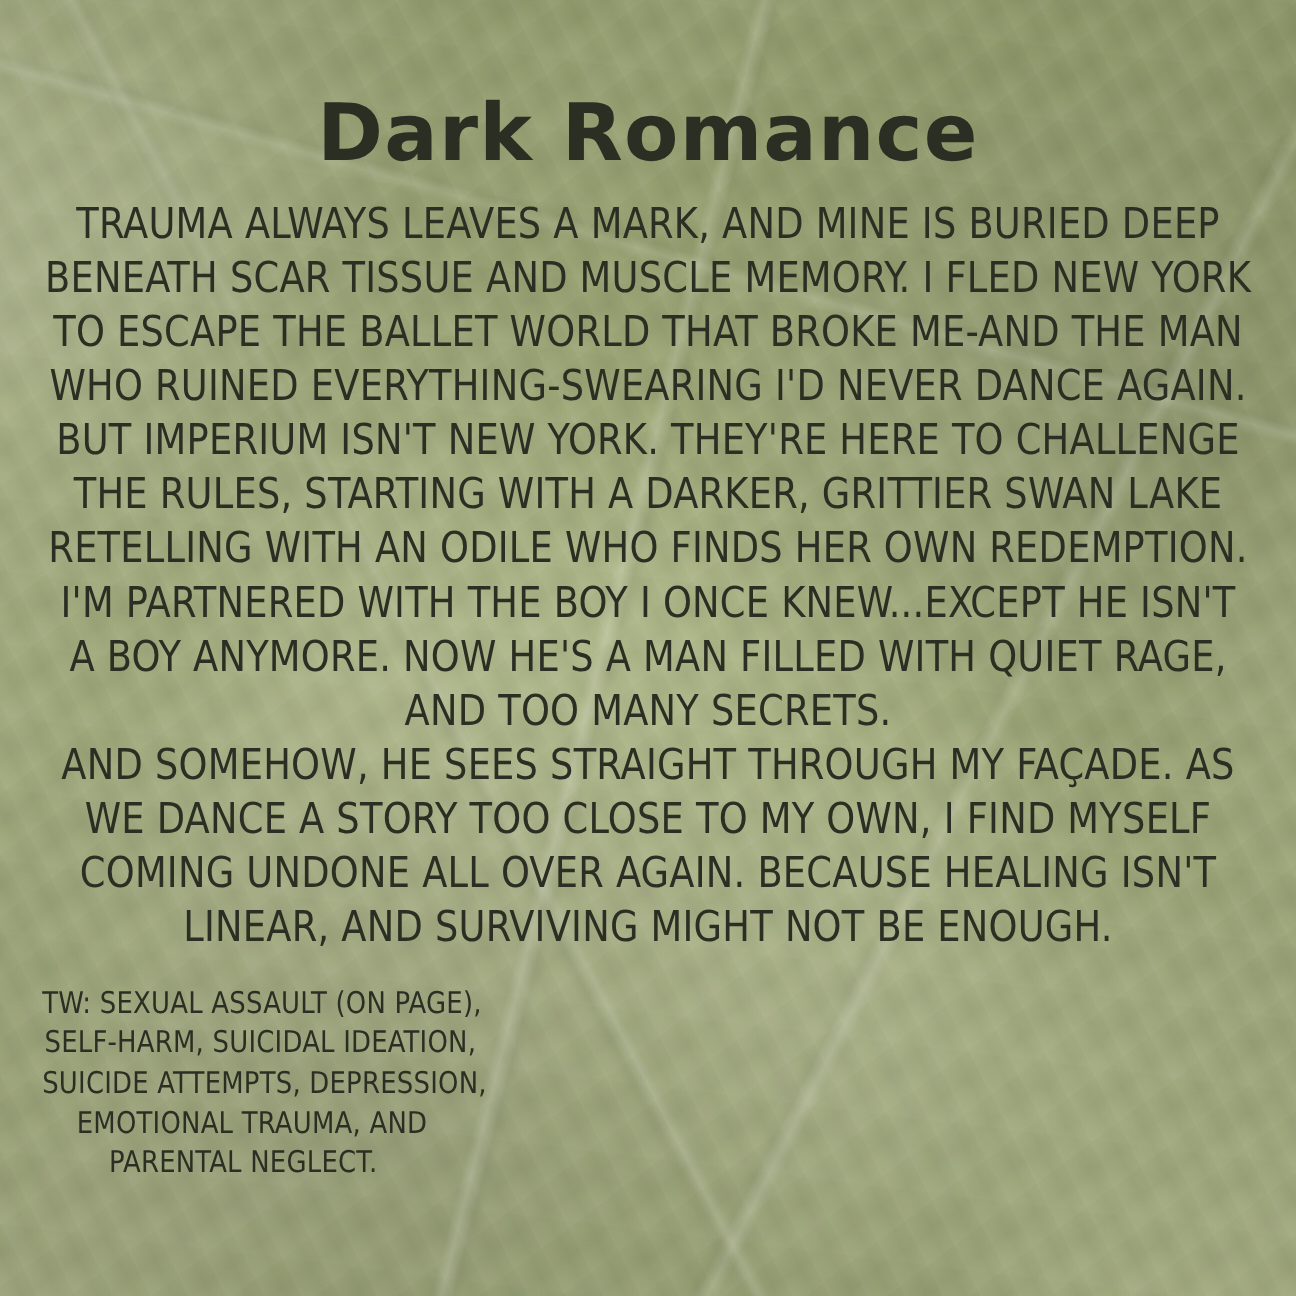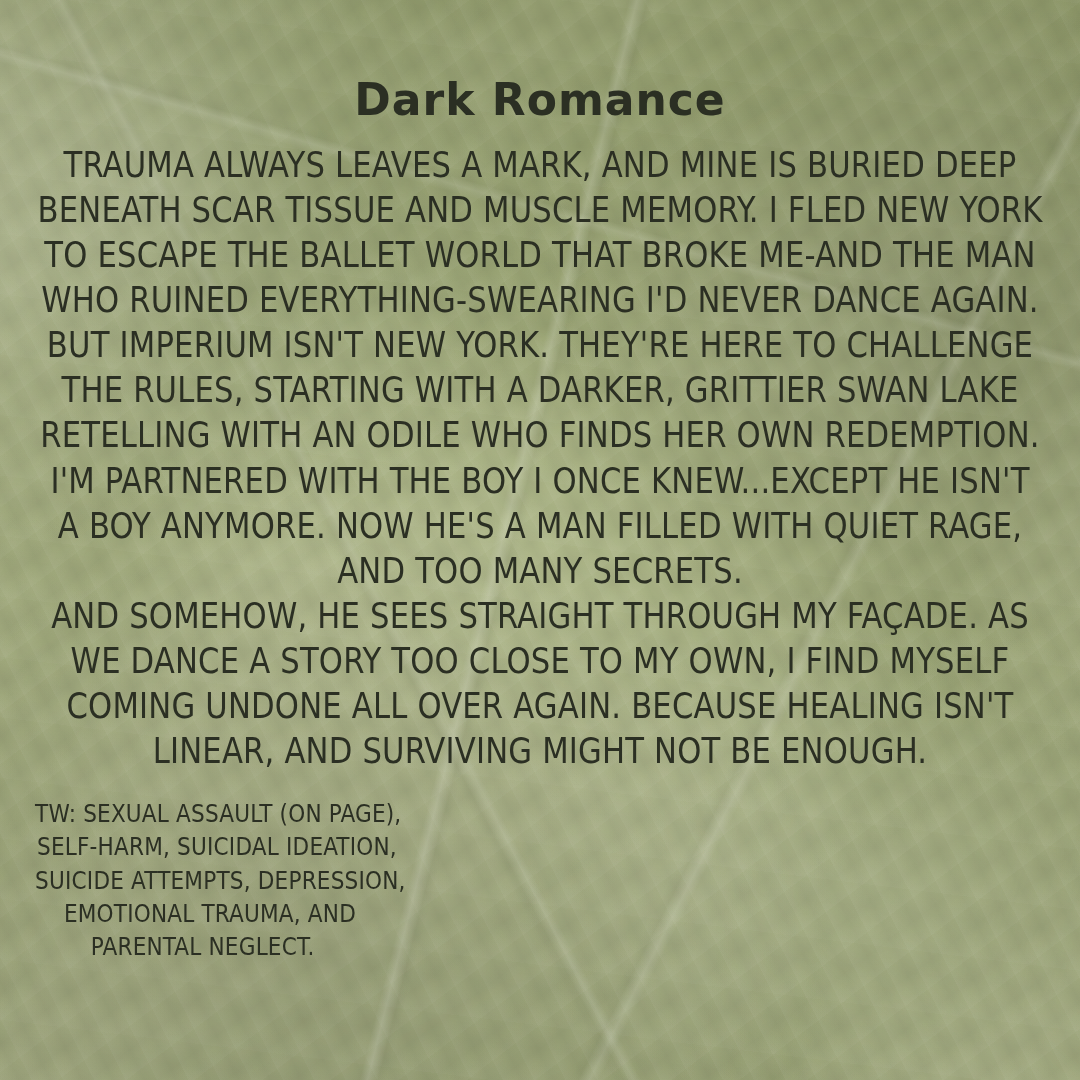--- a/index.html
+++ b/index.html
@@ -72,21 +72,21 @@
     z-index: 5;
     padding: 0 14px;
   }
 
   #title {
     margin: 0;
     padding-top: 78px;
     text-align: center;
     font-family: "DejaVu Sans", sans-serif;
     font-weight: bold;
-    font-size: 44px;
+    font-size: 66px;
     letter-spacing: 1px;
     color: #2b2f23;
     line-height: 1.0;
   }
 
   #blurb {
     margin: 20px 0 0 0;
     text-align: center;
     font-family: "DejaVu Sans Condensed", "Liberation Sans Narrow", "Liberation Sans", sans-serif;
     font-size: 35.5px;

